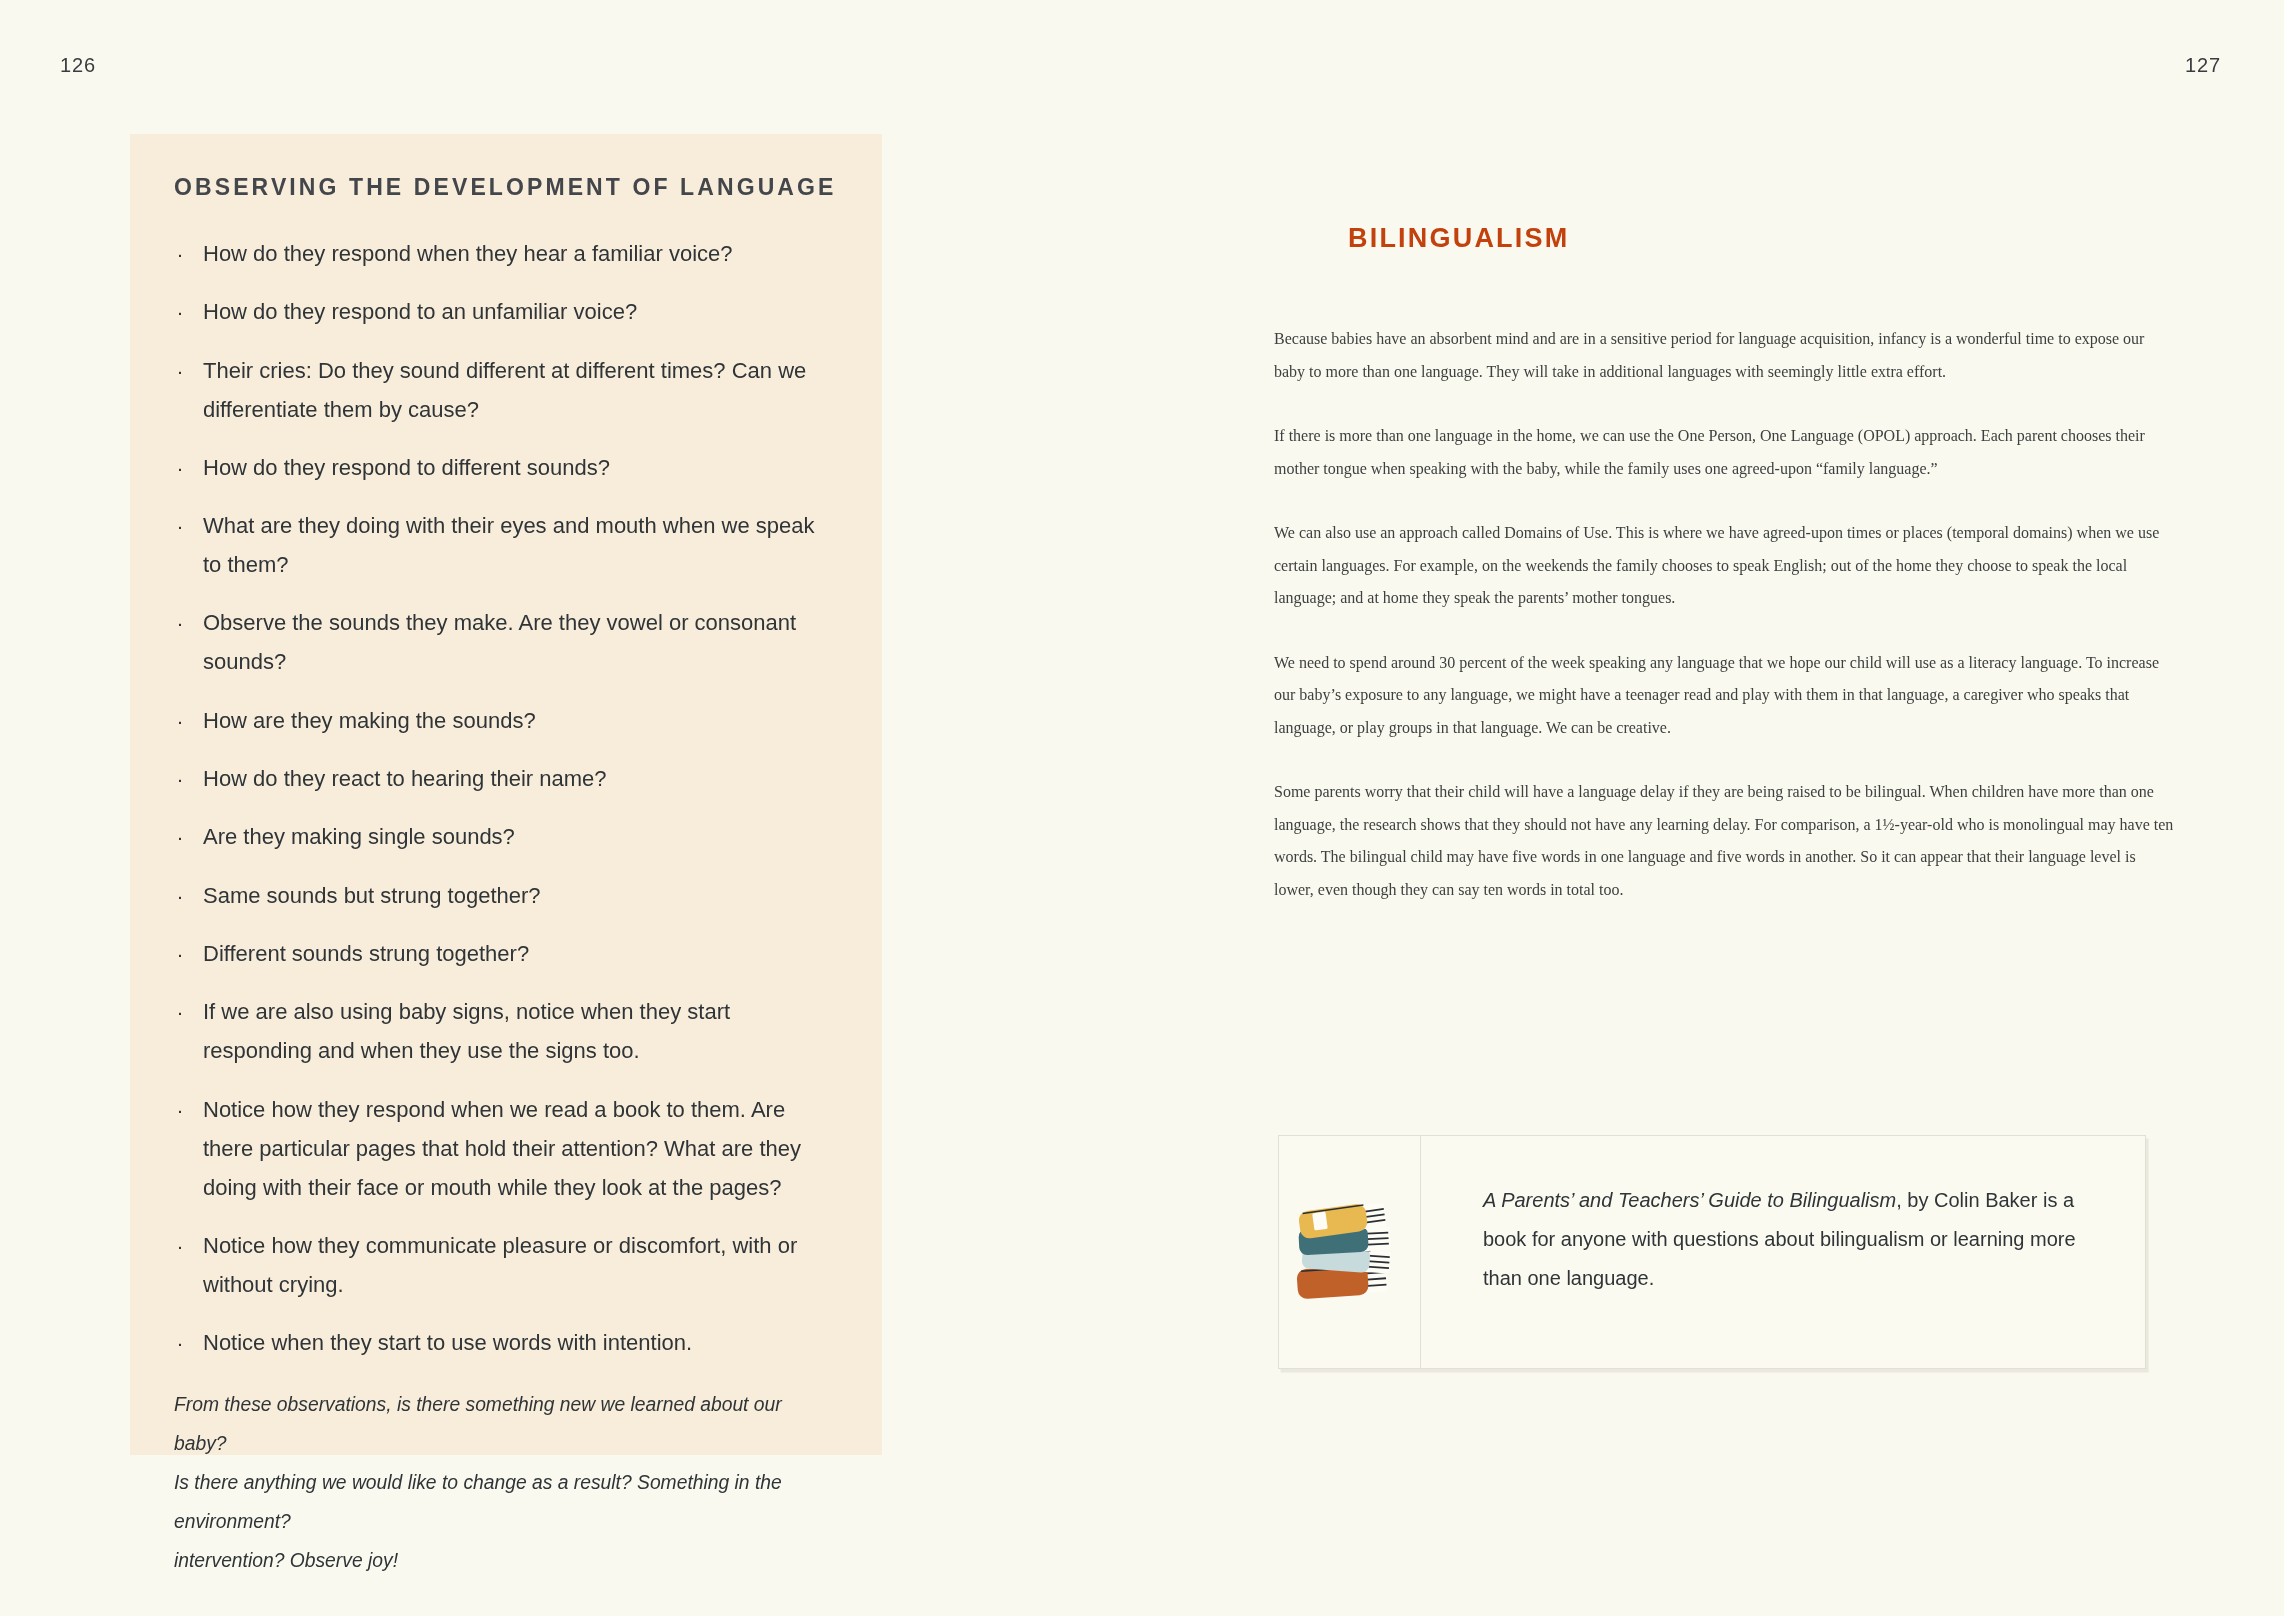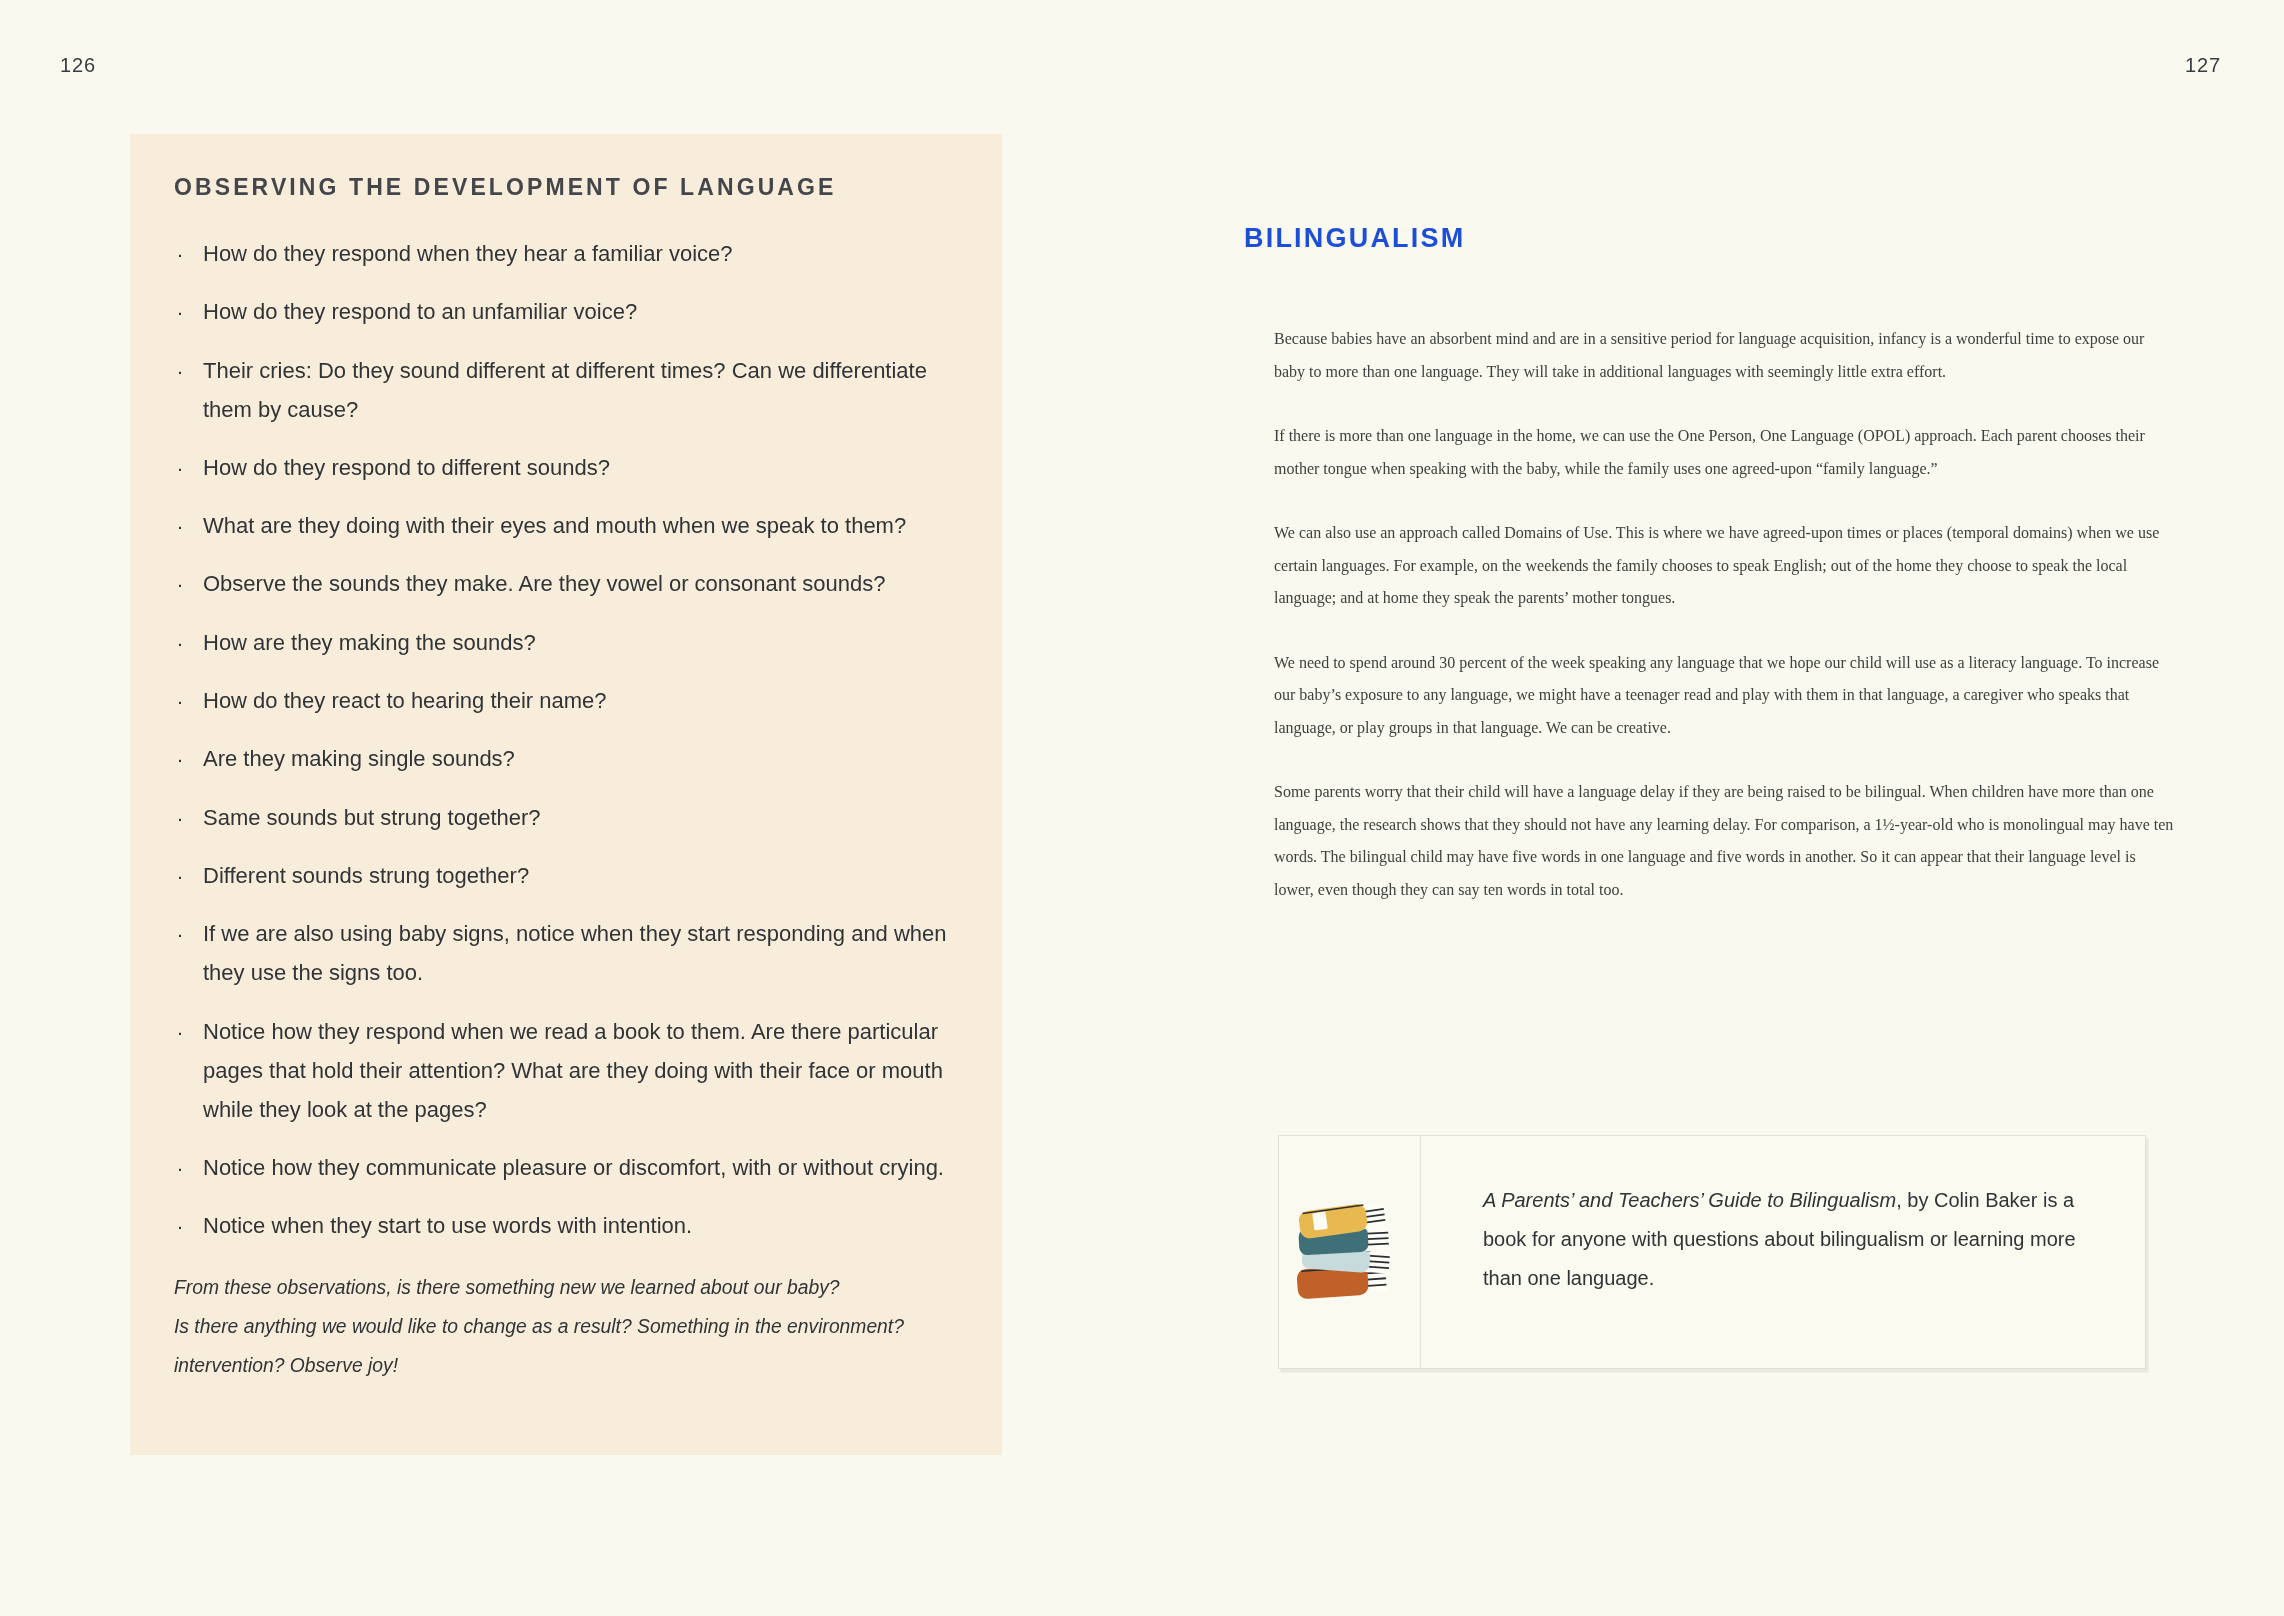--- a/index.html
+++ b/index.html
@@ -15,21 +15,21 @@
     position: absolute; top: 54px;
     font-size: 20px; color: #3A3D40; letter-spacing: 0.9px;
   }
   .page-number.left  { left: 60px; }
   .page-number.right { right: 63px; }
 
   
   .observation-box {
     position: absolute;
     left: 130px; top: 134px;
-    width: 872px; height: 1321px;
+    width: 752px; height: 1321px;
     background: #F8EDDB;
     box-sizing: border-box;
     padding: 40px 44px 35px 44px;
   }
   .observation-box h2 {
     margin: 0 0 33px 0;
     font-size: 23px; font-weight: 700;
     letter-spacing: 3.1px;
     color: #43464A;
   }
@@ -54,25 +54,25 @@
     margin-top: 23px;
     font-style: italic;
     font-size: 19.3px;
     line-height: 39px;
     color: #2F3437;
   }
 
   
   .chapter-heading {
     position: absolute;
-    left: 1244px; top: 223px;
+    left: 1348px; top: 223px;
     margin: 0;
     font-size: 27px; font-weight: 700;
     letter-spacing: 2.2px;
-    color: #1d4ed8;
+    color: #c2410c;
   }
   .body-copy {
     position: absolute;
     left: 1274px; top: 323px;
     width: 905px;
     font-family: "Liberation Serif", serif;
     font-size: 16px;
     line-height: 32.5px;
     color: #3C403E;
   }

